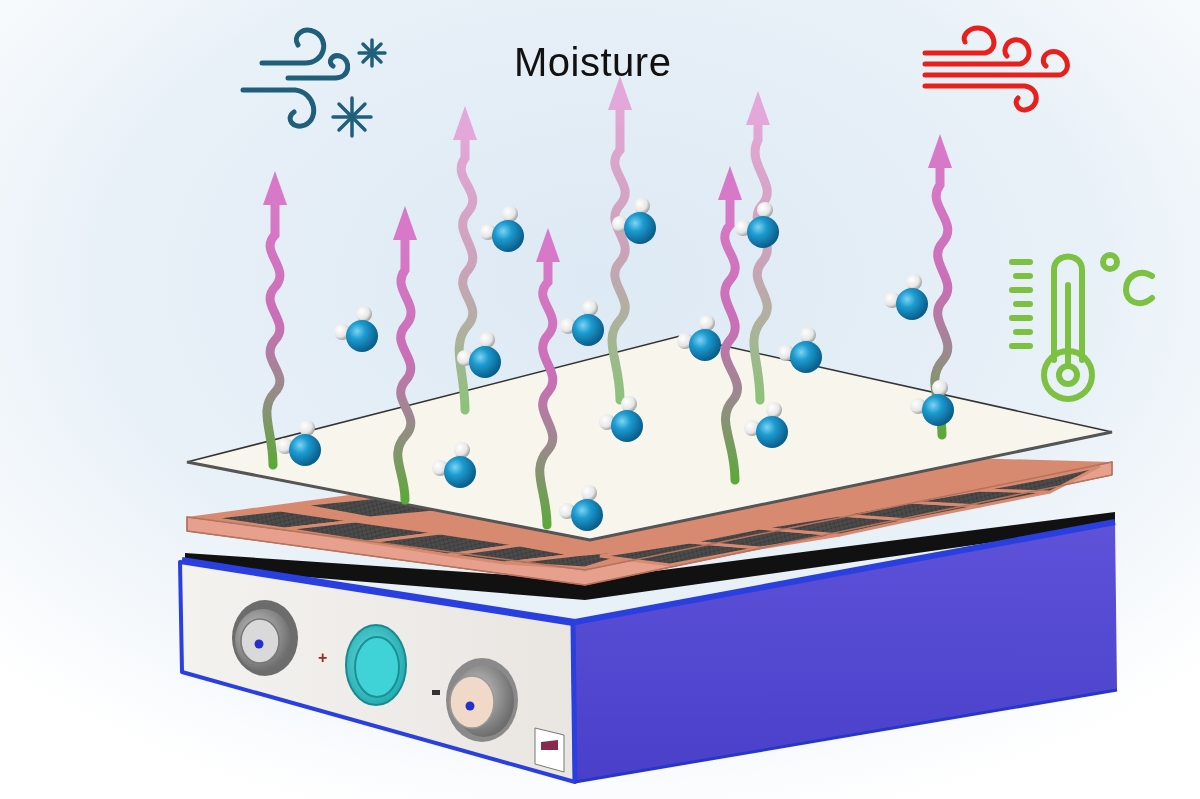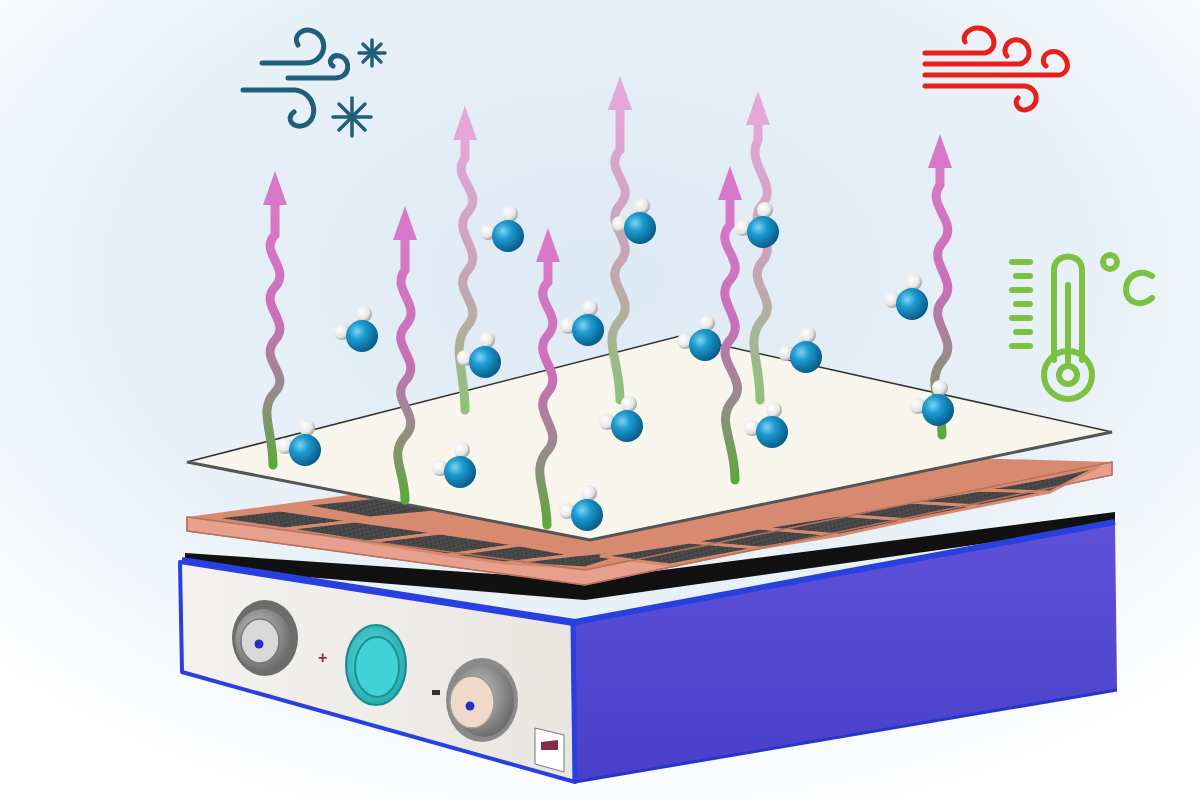--- a/index.html
+++ b/index.html
@@ -220,13 +220,14 @@
     <line x1="1012" y1="290" x2="1030" y2="290"></line>
     <line x1="1016" y1="304" x2="1030" y2="304"></line>
     <line x1="1012" y1="318" x2="1030" y2="318"></line>
     <line x1="1016" y1="332" x2="1030" y2="332"></line>
     <line x1="1012" y1="346" x2="1030" y2="346"></line>
     <circle cx="1110" cy="262" r="7"></circle>
     <path d="M1152,276 C1140,268 1126,276 1126,290 C1126,302 1140,308 1152,298"></path>
   </g>
 </svg>
 
+<div class="title">Moisture</div>
 </div>
 
 </body></html>

